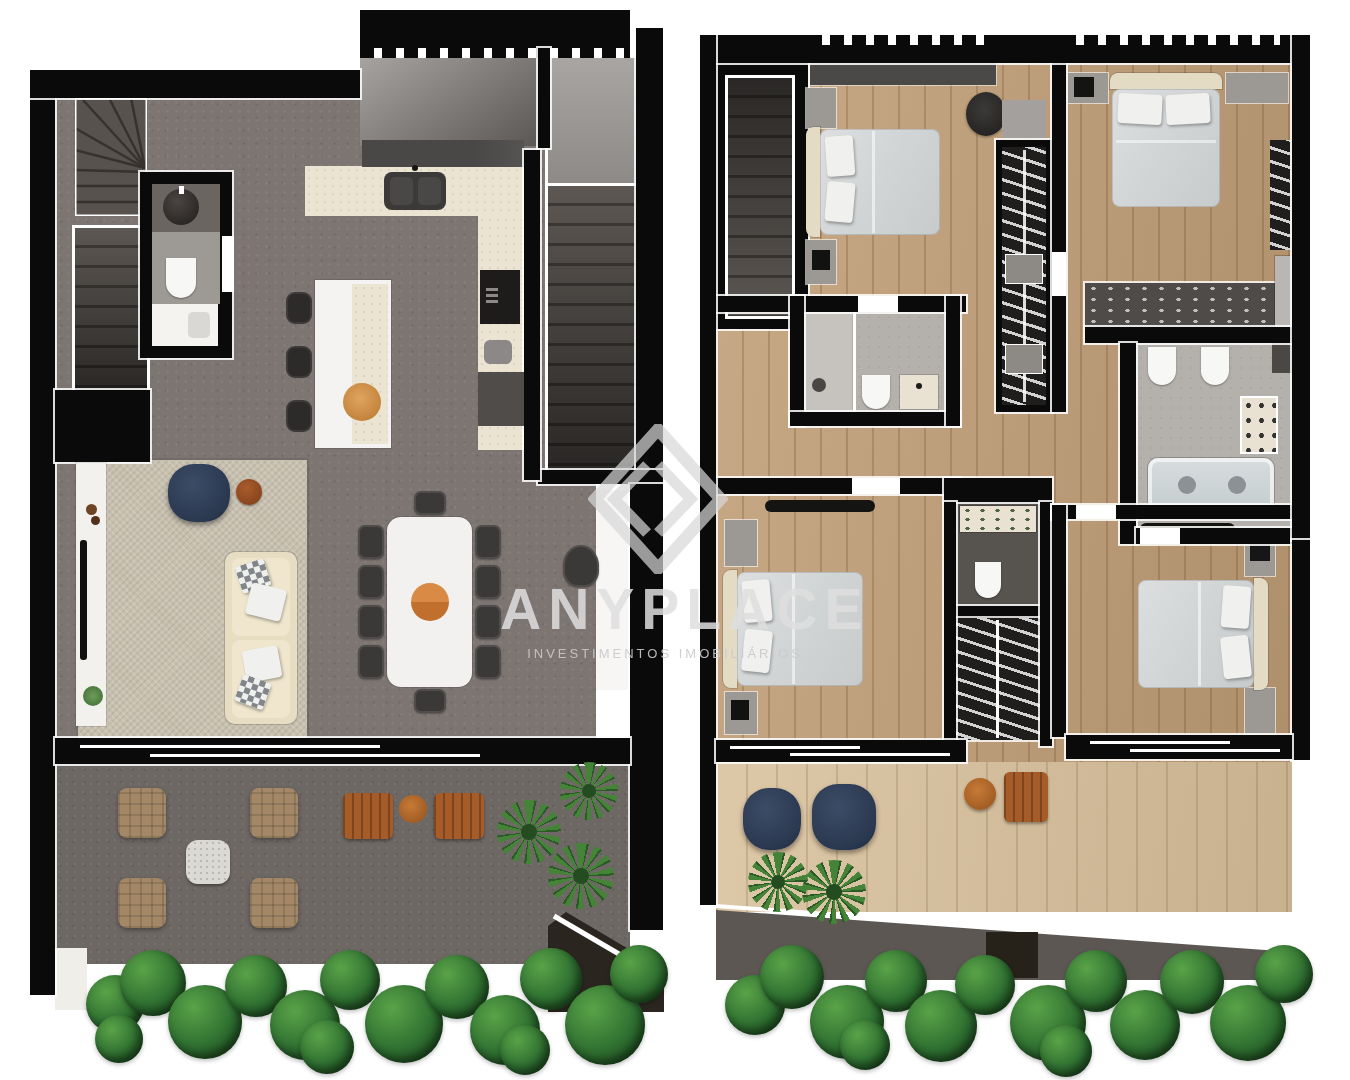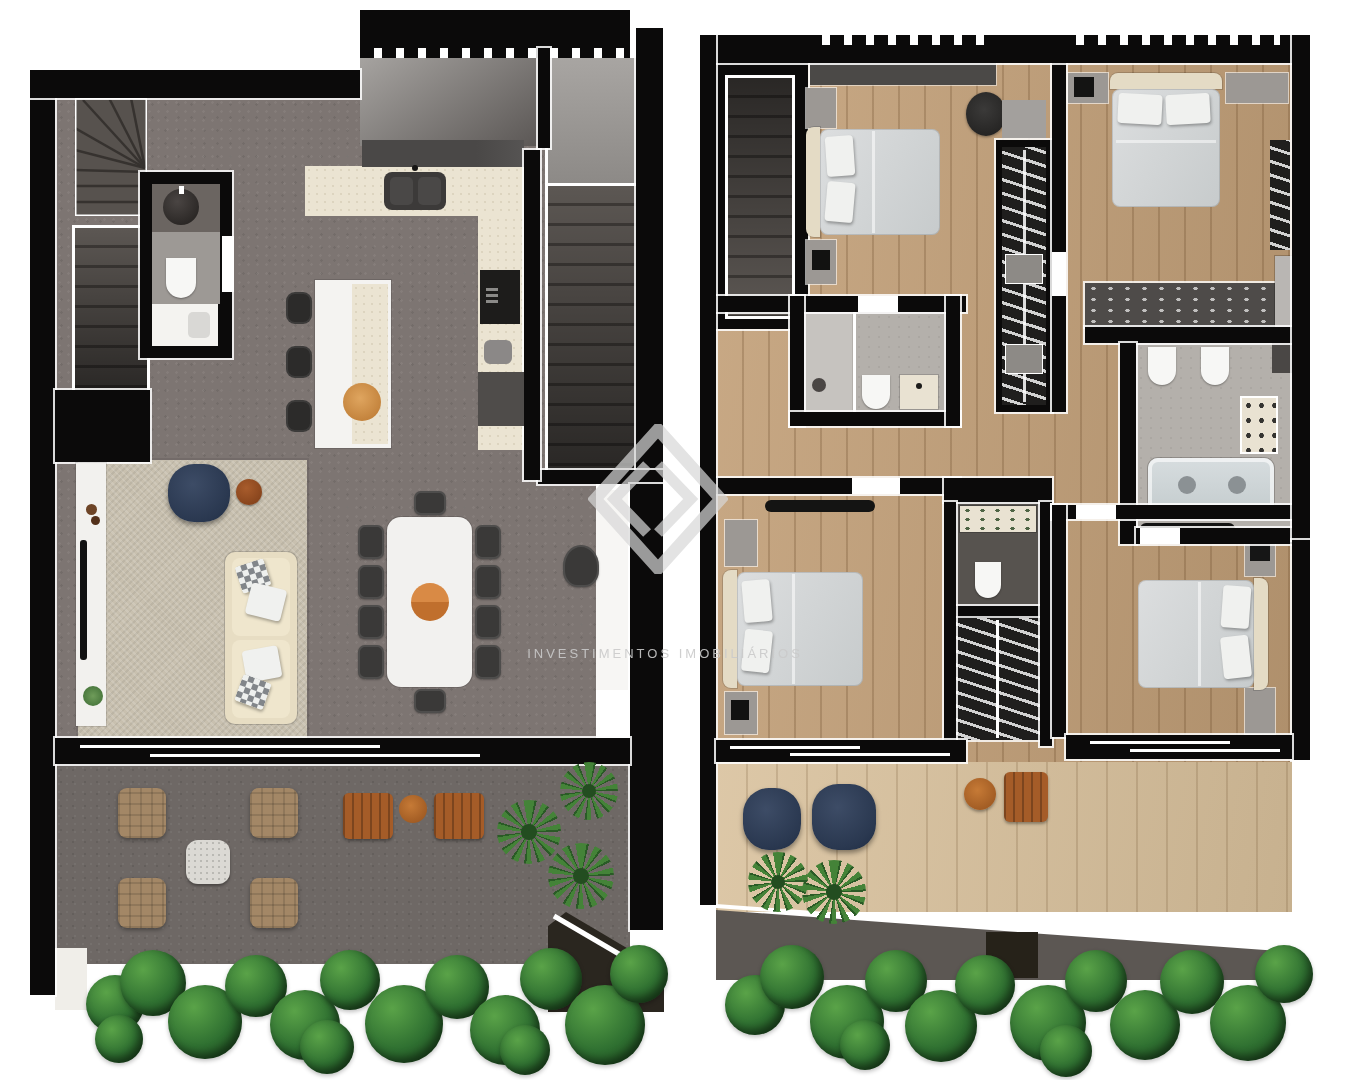--- a/index.html
+++ b/index.html
@@ -337,16 +337,17 @@
   </div>
 
   <div class="a" style="inset:0">
     <svg class="a" style="left:588px;top:424px" width="140" height="150" viewBox="0 0 100 110">
       <g fill="none" stroke="rgba(215,215,215,.7)">
         <path d="M50 4 L96 55 L50 106 L4 55 Z" stroke-width="9"></path>
         <path d="M50 30 L74 55 L50 80" stroke-width="8"></path>
         <path d="M42 30 L18 55 L42 80" stroke-width="8"></path>
       </g>
     </svg>
+    <div class="wm-title">ANYPLACE</div>
     <div class="wm-sub">INVESTIMENTOS IMOBILIÁRIOS</div>
   </div>
 
 </div>
 
 </body></html>

